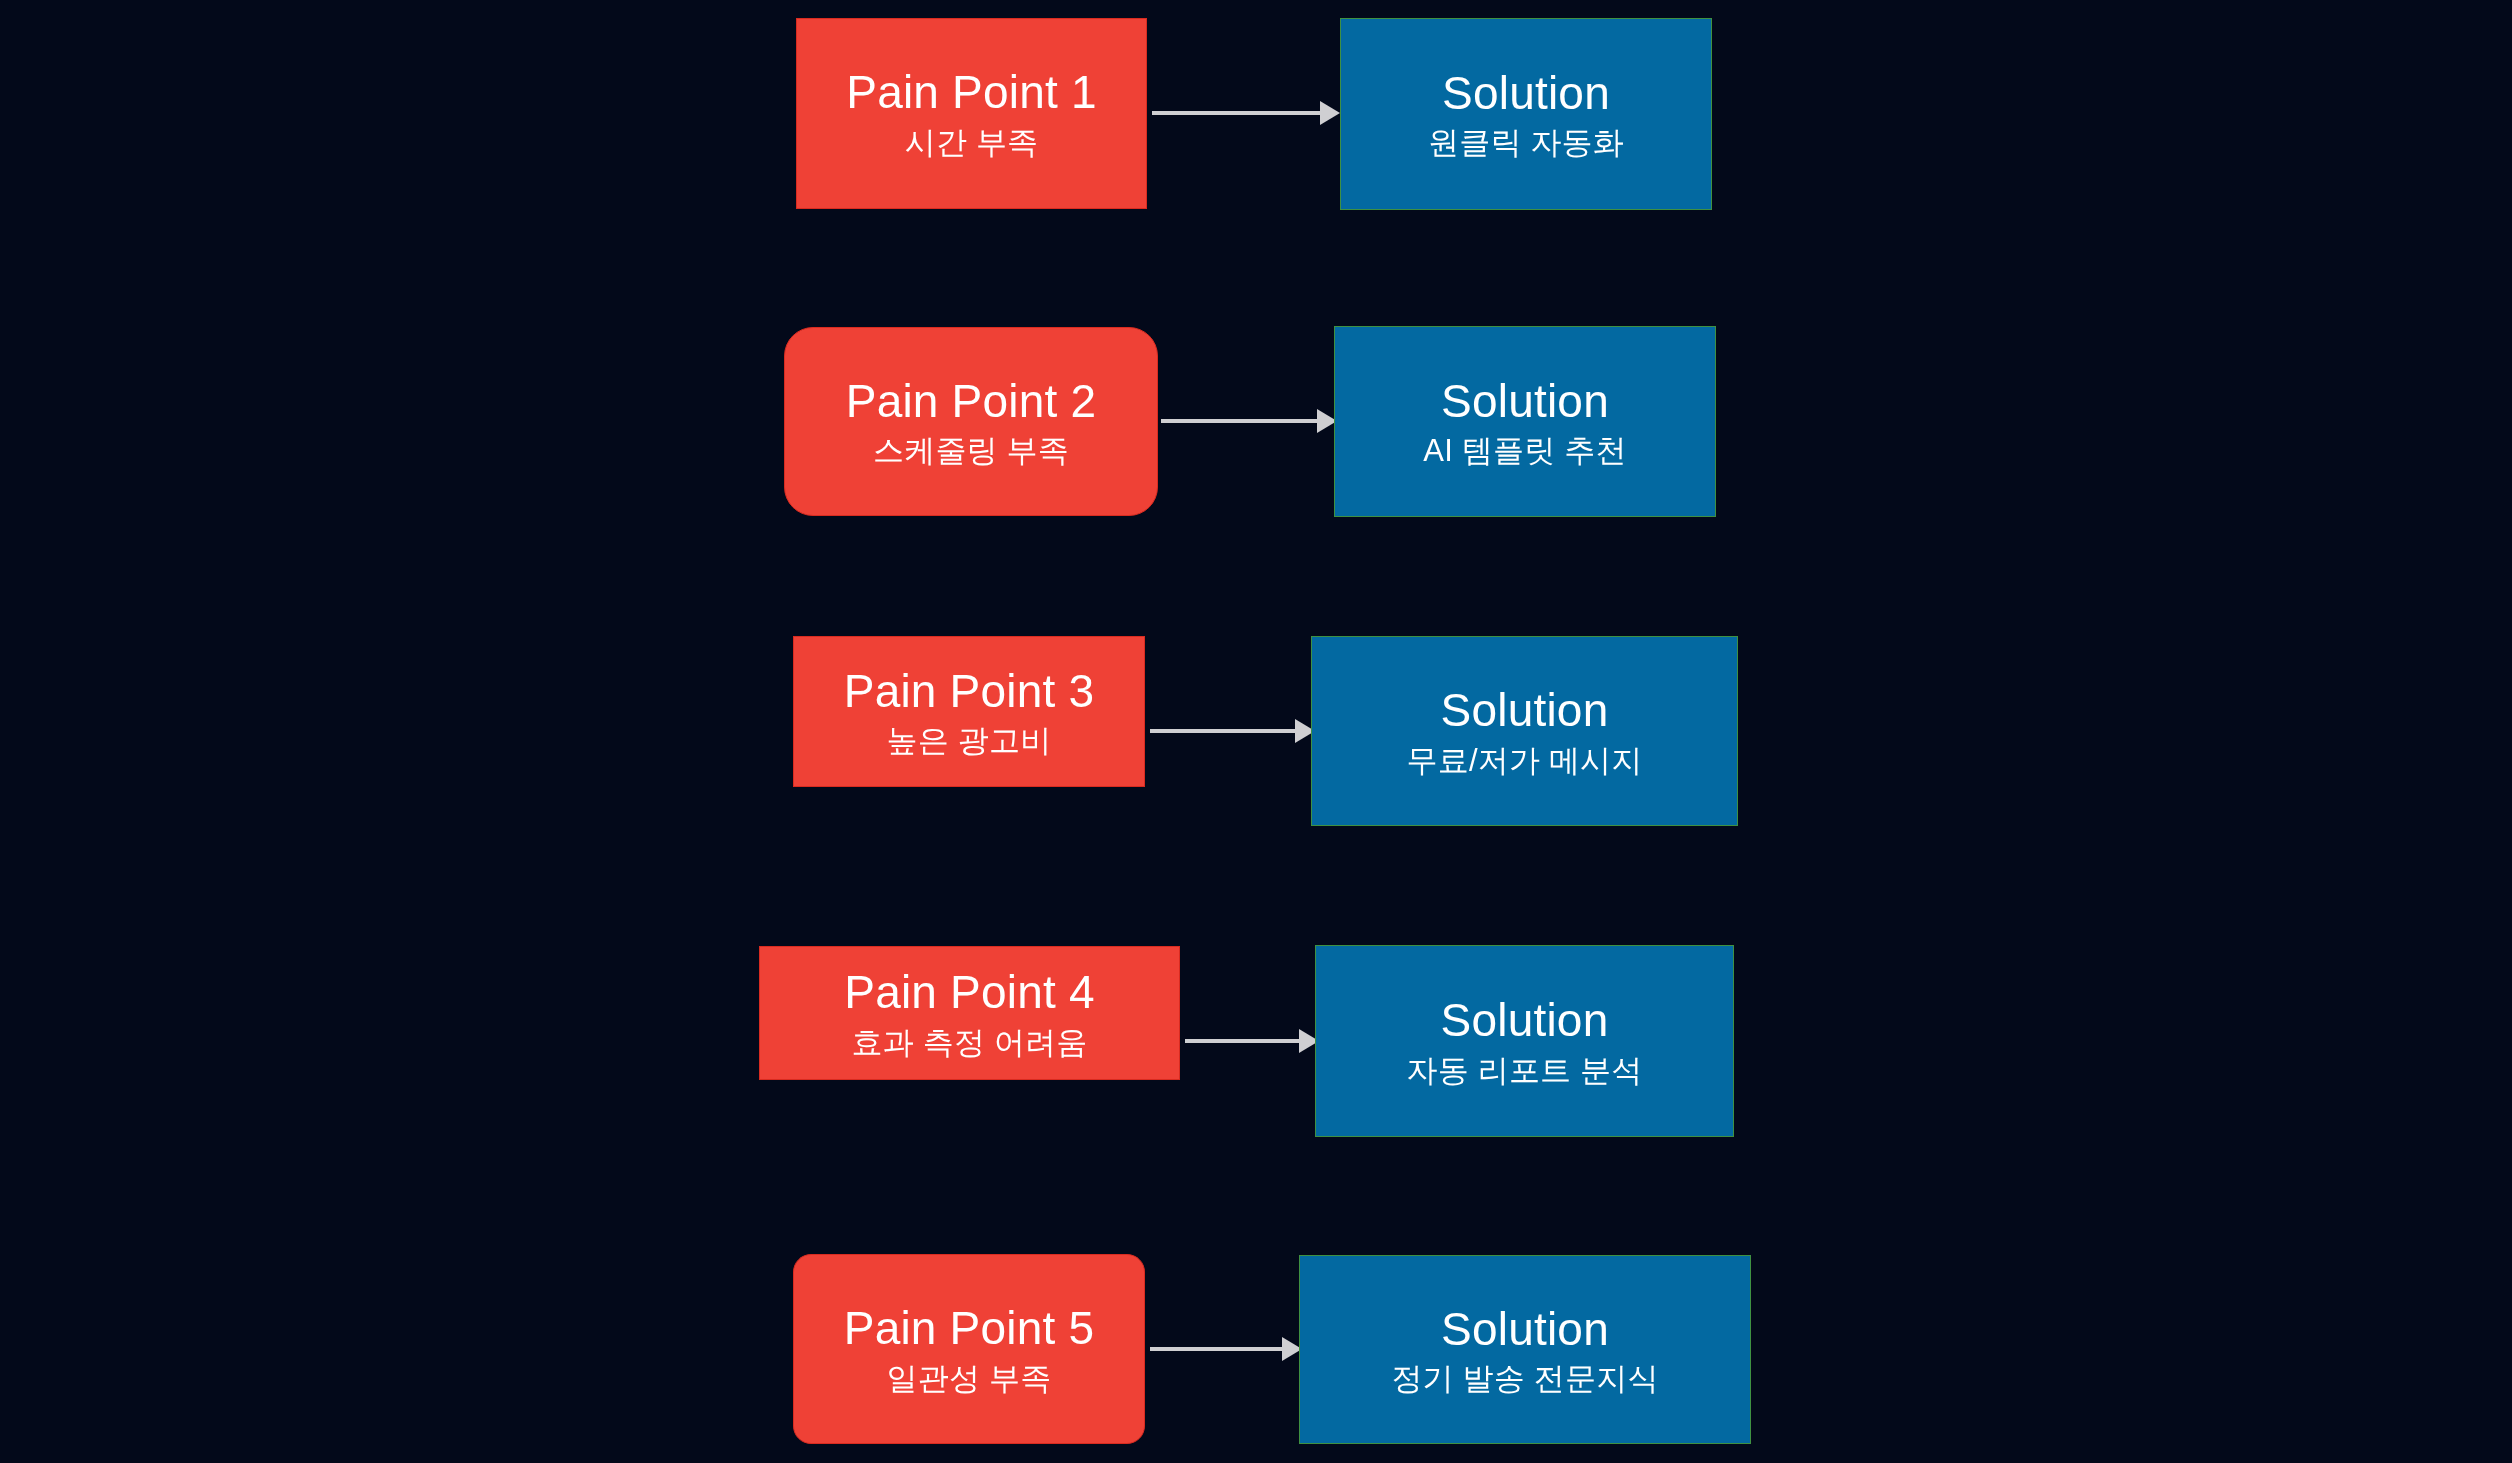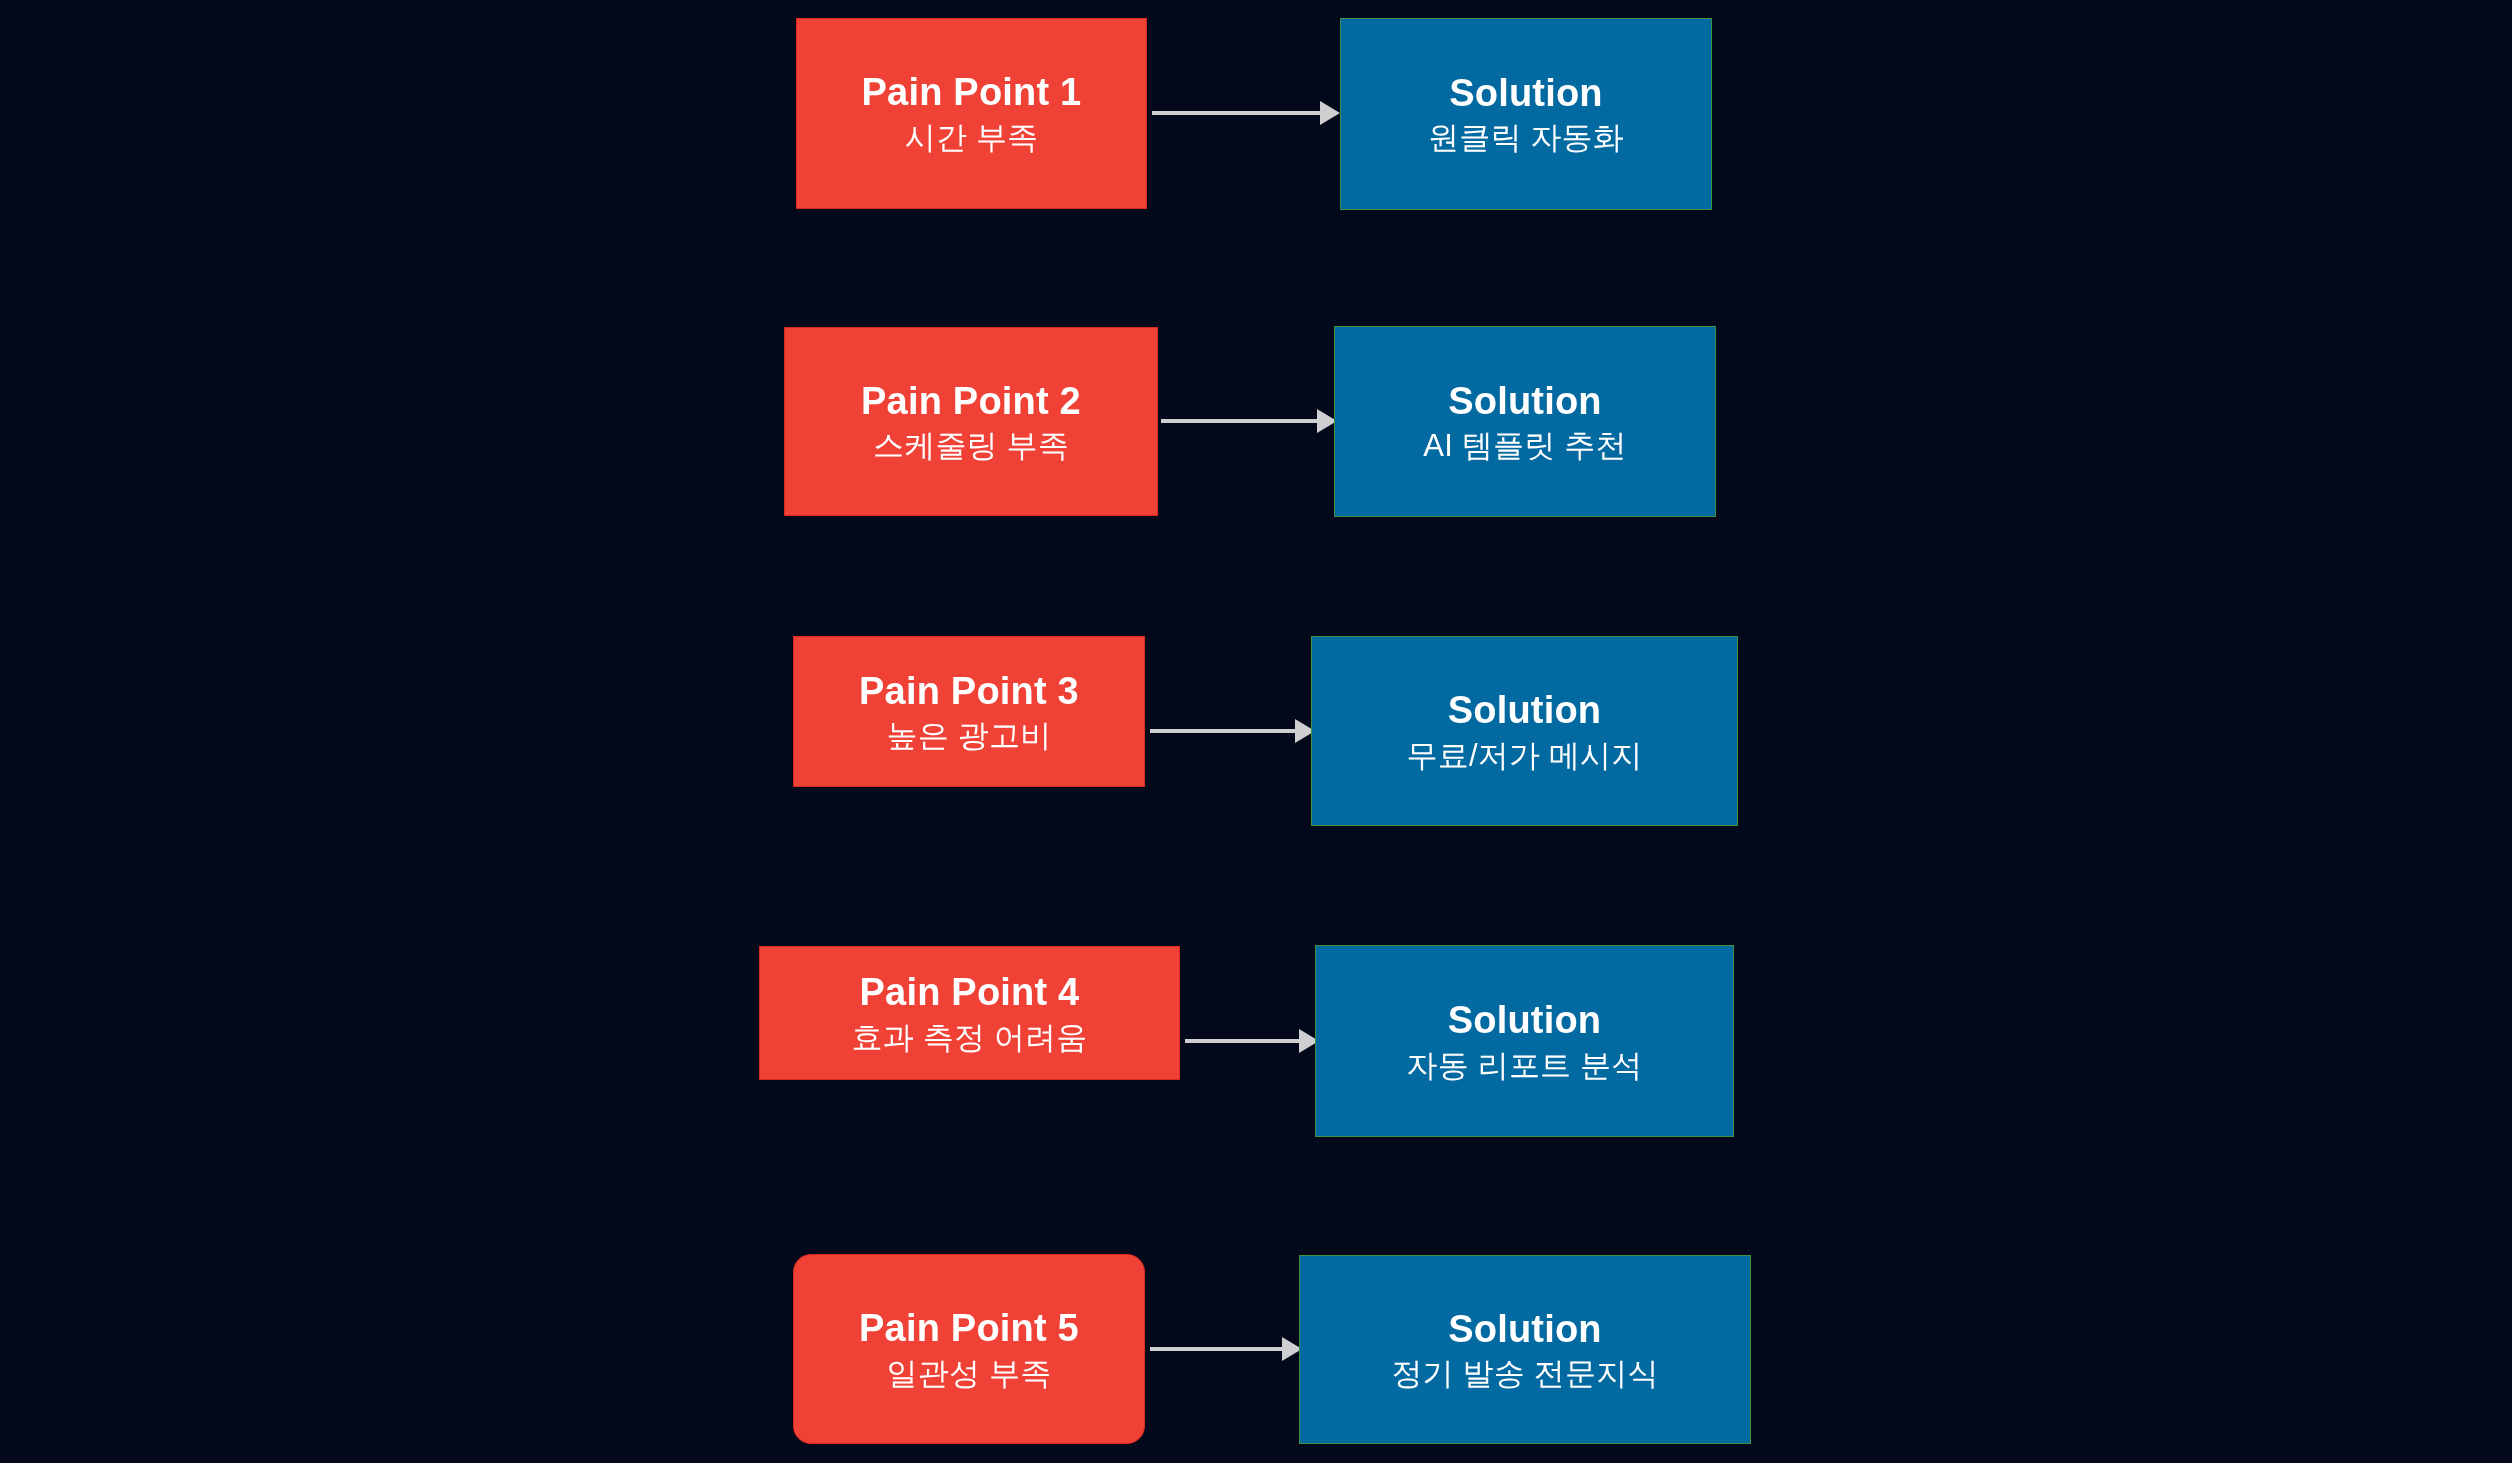--- a/index.html
+++ b/index.html
@@ -28,21 +28,21 @@
     flex-direction: column;
     align-items: center;
     justify-content: center;
     text-align: center;
     color: #ffffff;
     line-height: 1.32;
     letter-spacing: 0.2px;
     white-space: nowrap;
   }
 
-  .node .line1 { font-size: 38px; font-weight: bold; }
+  .node .line1 { font-size: 46px; }
   .node .line2 { font-size: 31px; }
 
   .node.pain {
     background: #ef4136;
     border: 1.8px solid #d92b20;
   }
 
   .node.solution {
     background: #0369a1;
     border: 1.8px solid #3f9142;
@@ -71,21 +71,21 @@
     margin-left: -0.9px;
   }
 
   
   
   #pain-1     { left: 796px;  top: 17.5px;   width: 351px; height: 191px; }
   #sol-1      { left: 1340px; top: 17.5px;   width: 372px; height: 192px; }
   #arrow-1    { left: 1152px; top: 102px;  width: 188px; }
 
   
-  #pain-2     { left: 784px;  top: 327px;  width: 374px; height: 189px; }
+  #pain-2     { left: 784px;  top: 327px;  width: 374px; height: 189px; border-radius: 29px; }
   #sol-2      { left: 1334px; top: 326px;  width: 382px; height: 191px; }
   #arrow-2    { left: 1161px; top: 410px;  width: 176px; }
 
   
   #pain-3     { left: 793px;  top: 636px;  width: 352px; height: 151px; }
   #sol-3      { left: 1311px; top: 636px;  width: 427px; height: 190px; }
   #arrow-3    { left: 1150px; top: 720px;  width: 165px; }
 
   
   #pain-4     { left: 759px;  top: 946px; width: 421px; height: 134px; }

